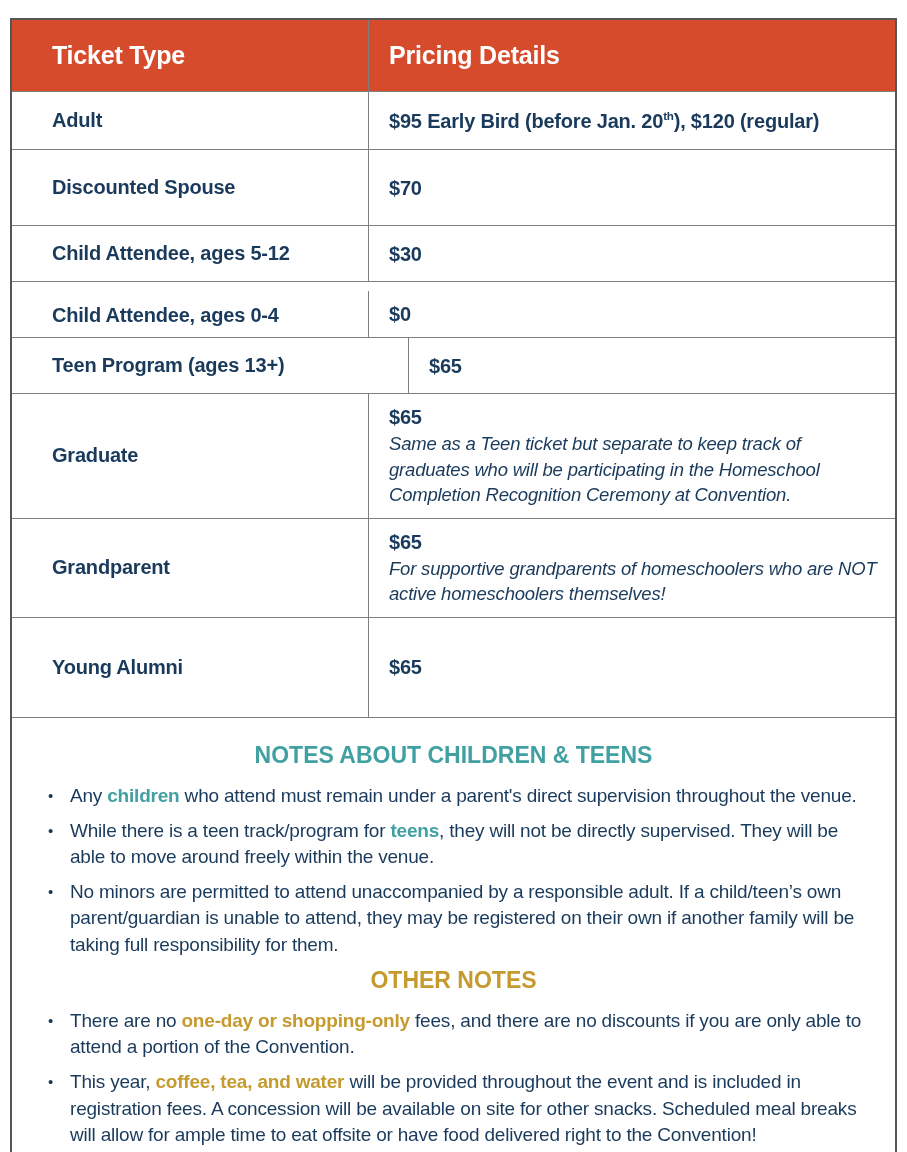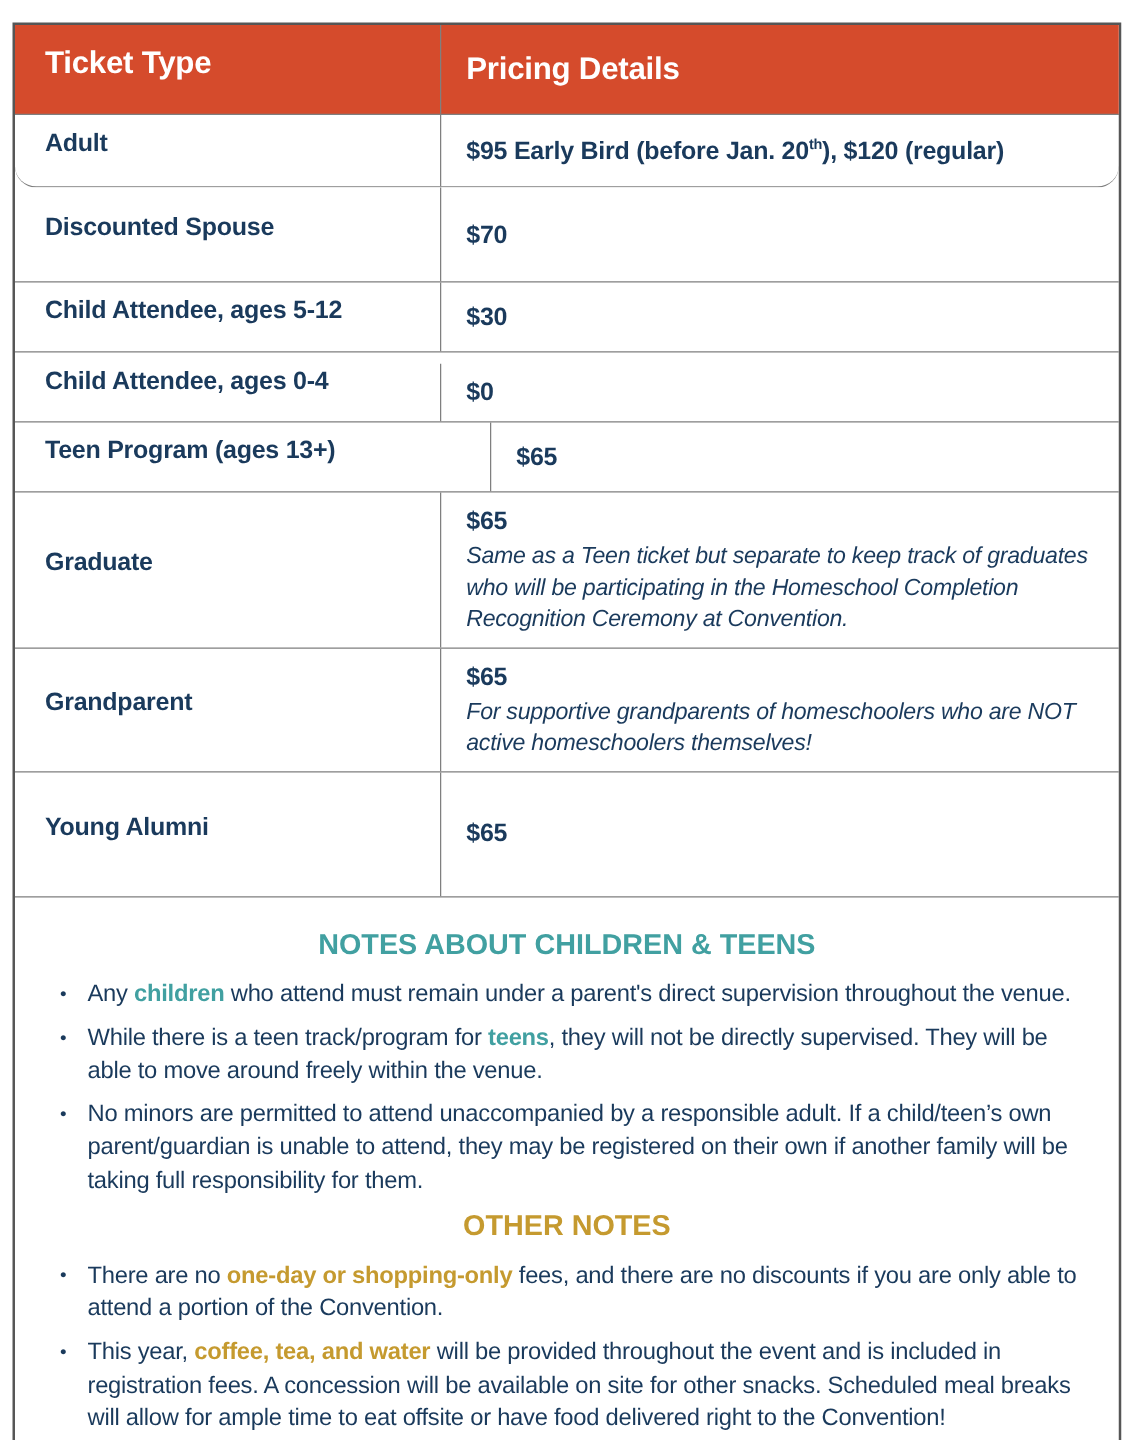--- a/index.html
+++ b/index.html
@@ -23,37 +23,37 @@
     padding:18px 10px 0 10px;
     overflow:hidden;
   }
   .table{
     width:887px;
     border:2px solid var(--outer);
     background:#fff;
   }
   .row{display:flex;border-bottom:1px solid var(--line);}
   .cell{display:flex;flex-direction:column;justify-content:center;}
-  .c1{width:340px;flex:0 0 340px;padding:10px 14px 20px 24px;}
+  .c1{width:340px;flex:0 0 340px;padding:10px 14px 10px 24px;margin-left:16px;}
   .c2{flex:1;border-left:1px solid var(--line);padding:10px 14px 10px 20px;}
   .header-row{background:var(--header-bg);min-height:72px;border-bottom:1px solid var(--line);}
   .th span{
     color:#fff;font-weight:700;font-size:25px;letter-spacing:-0.2px;
   }
   .label{font-weight:700;font-size:20px;}
   .price-line{font-weight:700;font-size:20px;line-height:1.3;}
   .price-line sup{font-size:0.58em;vertical-align:super;}
   .price-line sup:empty{display:none;}
   .price-note{
     font-style:italic;font-size:18.5px;line-height:1.38;
     max-width:525px;margin-top:1px;
   }
   .price-note:empty{display:none;}
   
-  #rows .row:nth-child(1){min-height:58px;border-radius:17px;}
+  #rows .row:nth-child(1){min-height:58px;}
   #rows .row:nth-child(2){min-height:76px;}
   #rows .row:nth-child(3){min-height:56px;}
   #rows .row:nth-child(4){min-height:56px;align-items:flex-end;}
   #rows .row:nth-child(5){min-height:56px;gap:40px;}
   #rows .row:nth-child(6){min-height:123px;}
   #rows .row:nth-child(7){min-height:91px;}
   #rows .row:nth-child(8){min-height:100px;}
   .notes{
     min-height:425px;
     padding:24px 26px 18px 26px;

